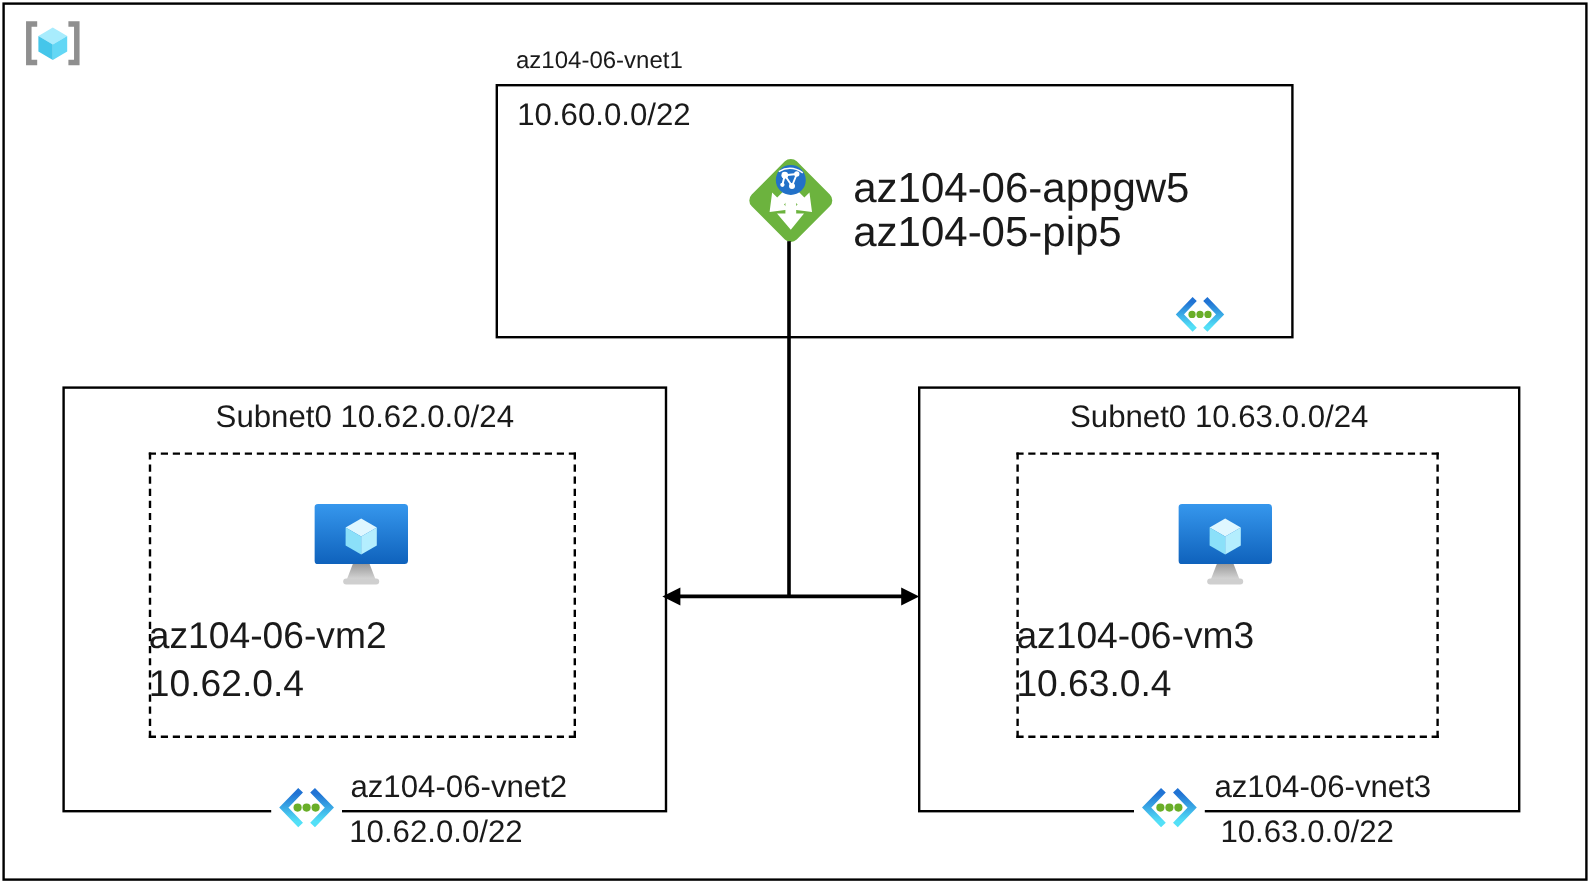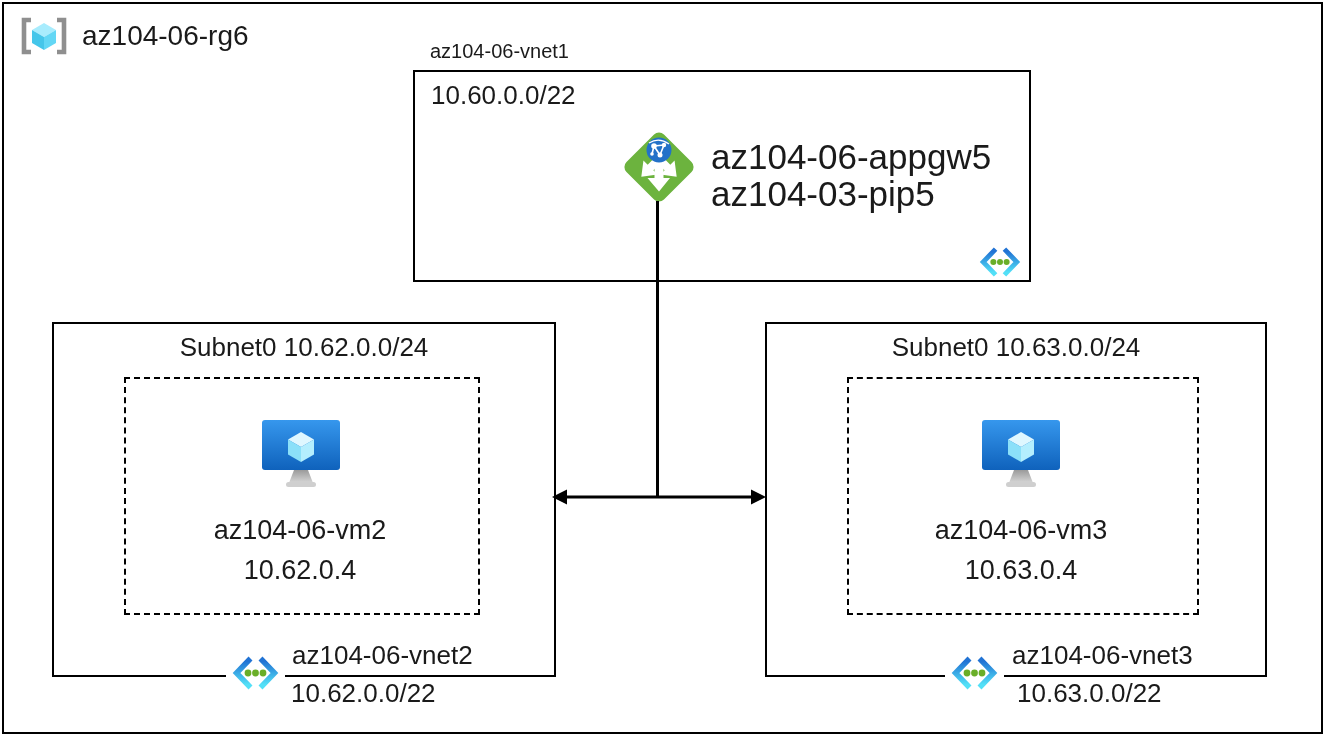--- a/index.html
+++ b/index.html
@@ -6,40 +6,40 @@
   #canvas {
     position:relative; width:1325px; height:736px; background:#ffffff;
     font-family:"Liberation Sans", sans-serif; color:#1a1a1a; overflow:hidden;
   }
   .outer-box { position:absolute; inset:2px; border:2px solid #000; }
 
   .rg-header { position:absolute; left:20px; top:16px; display:flex; align-items:center; gap:14px; }
   .rg-label { font-size:28px; }
 
   .vnet1-label { position:absolute; left:430px; top:40px; font-size:20px; }
-  .vnet1-box { position:absolute; left:413px; top:70px; width:614px; height:208px; border:2px solid #000; }
+  .vnet1-box { position:absolute; left:413px; top:70px; width:614px; height:208px; border:2px solid #000;padding-left:47px; }
   .vnet1-cidr { position:absolute; left:16px; top:8px; font-size:26px; }
   .appgw-icon { position:absolute; left:204px; top:55px; width:80px; height:80px; }
   .appgw-labels { position:absolute; left:296px; top:66px; font-size:35px; line-height:37px; }
   .corner-vnet-icon { position:absolute; left:562px; top:173px; width:46px; height:34px; }
 
   .vline { position:absolute; left:656px; top:201px; width:3px; height:297px; background:#000; }
   .harrow { position:absolute; left:548px; top:484px; width:222px; height:26px; }
 
   .subnet-box { position:absolute; top:322px; width:500px; height:351px; border:2px solid #000; }
   .subnet-box.left { left:52px; }
   .subnet-box.right { left:765px; width:498px; }
   .subnet-title { position:absolute; left:0; top:8px; width:100%; text-align:center; font-size:26px; }
   .dashed-box { position:absolute; top:53px; height:234px; border:2px dashed #000; }
   .subnet-box.left  .dashed-box { left:70px; width:352px; }
   .subnet-box.right .dashed-box { left:80px; width:348px; }
   .vm-icon { position:absolute; top:96px; width:78px; height:68px; }
   .subnet-box.left  .vm-icon { left:208px; }
   .subnet-box.right .vm-icon { left:215px; }
-  .vm-labels { position:absolute; top:186px; text-align:center; font-size:27px; line-height:40px; }
+  .vm-labels { position:absolute; top:186px; text-align:left; font-size:31px; line-height:40px; }
   .subnet-box.left  .vm-labels { left:70px; width:352px; }
   .subnet-box.right .vm-labels { left:80px; width:348px; }
   .bottom-vnet-icon { position:absolute; top:330px; width:53px; height:38px; background:#fff; padding:0 3px; }
   .subnet-box.left  .bottom-vnet-icon { left:172px; }
   .subnet-box.right .bottom-vnet-icon { left:178px; }
   .bottom-vnet-name { position:absolute; top:316px; font-size:26px; background:transparent; }
   .subnet-box.left  .bottom-vnet-name { left:238px; }
   .subnet-box.right .bottom-vnet-name { left:245px; }
   .bottom-vnet-cidr { position:absolute; top:354px; font-size:26px; }
   .subnet-box.left  .bottom-vnet-cidr { left:237px; }
@@ -110,32 +110,31 @@
 </svg>
 
 <div id="canvas">
 
   <div class="outer-box"></div>
 
   <div class="rg-header">
     <svg width="48" height="40">
         <use href="#icon-rg"></use>
       </svg>
-    <span class="rg-label">az104-06-rg6</span>
   </div>
 
   <div class="vnet1-label">az104-06-vnet1</div>
   <div class="vnet1-box">
     <div class="vnet1-cidr">10.60.0.0/22</div>
     <svg class="appgw-icon">
         <use href="#icon-appgw"></use>
       </svg>
     <div class="appgw-labels">
       <div>az104-06-appgw5</div>
-      <div>az104-03-pip5</div>
+      <div>az104-05-pip5</div>
     </div>
     <svg class="corner-vnet-icon">
         <use href="#icon-vnet"></use>
       </svg>
   </div>
 
   <div class="vline"></div>
   <svg class="harrow" viewBox="0 0 222 26">
     <line x1="14" y1="13" x2="208" y2="13" stroke="#000" stroke-width="3"></line>
     <polygon points="4,13 19,5.5 19,20.5" fill="#000"></polygon>

